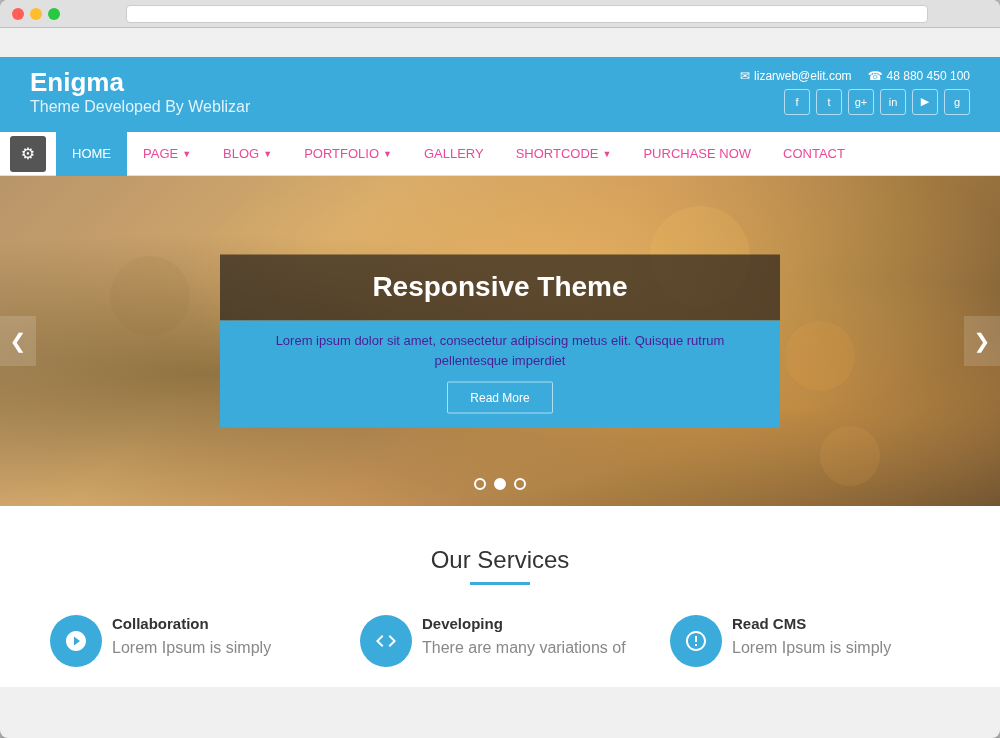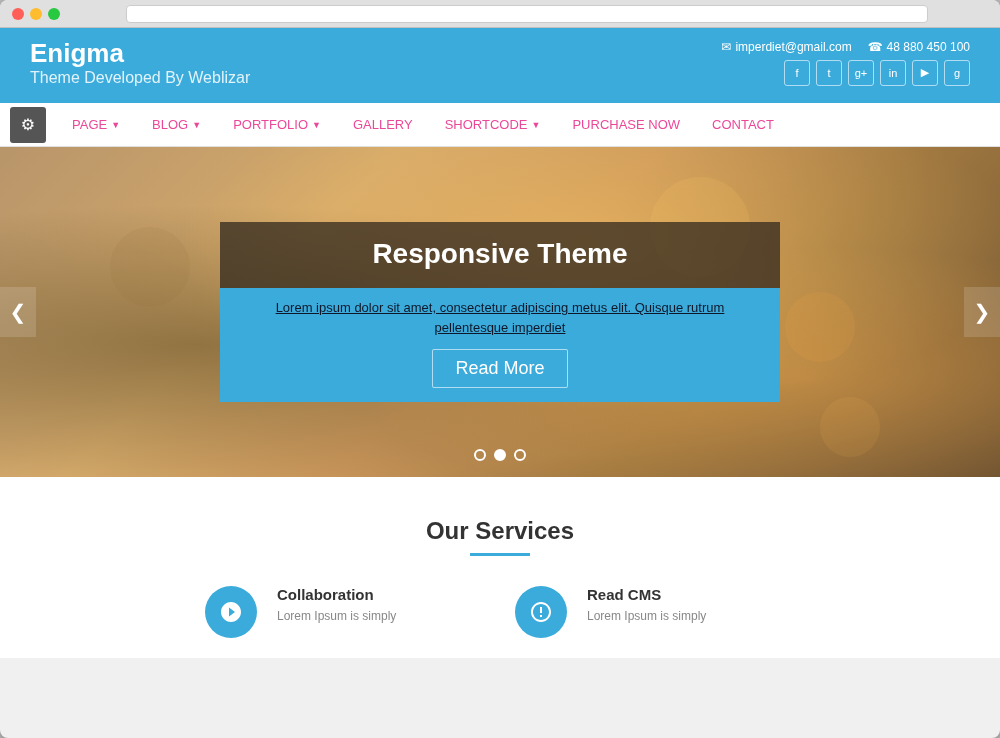--- a/index.html
+++ b/index.html
@@ -11,21 +11,21 @@
     .titlebar-btn { width: 12px; height: 12px; border-radius: 50%; margin-right: 6px; }
     .titlebar-btn.close { background: #ff5f57; }
     .titlebar-btn.minimize { background: #febc2e; }
     .titlebar-btn.maximize { background: #28c840; }
     .titlebar-url { flex: 1; margin: 0 60px; height: 18px; background: #fff; border-radius: 4px; border: 1px solid #ccc; }
 
     
     .site { background: #fff; }
 
     
-    .header { background: #3aabdb; padding: 10px 30px 10px; }
+    .header { background: #3aabdb; padding: 10px 30px 10px; margin-top: 29px; }
     .header-top { display: flex; align-items: center; justify-content: space-between; margin-bottom: 6px; }
     .header-brand .brand-name { color: #fff; font-size: 26px; font-weight: bold; }
     .header-brand .brand-tagline { color: rgba(255,255,255,0.85); font-size: 16px; }
     .header-contact-social { display: flex; flex-direction: column; align-items: flex-end; gap: 6px; }
     .header-contact { color: #fff; font-size: 12px; display: flex; align-items: center; gap: 16px; }
     .header-contact span { display: flex; align-items: center; gap: 4px; }
     .social-icons { display: flex; gap: 6px; }
     .social-icon { width: 26px; height: 26px; border: 1px solid rgba(255,255,255,0.6); border-radius: 3px; display: flex; align-items: center; justify-content: center; color: #fff; font-size: 11px; cursor: pointer; }
 
     
@@ -39,38 +39,38 @@
 
     
     .hero { position: relative; height: 330px; overflow: hidden; background: #8b7355; }
     .hero-bg { width: 100%; height: 100%; object-fit: cover; background: linear-gradient(135deg, #b8956a 0%, #d4a96a 30%, #c8955a 50%, #a07840 70%, #6b5030 100%); position: absolute; top: 0; left: 0; }
     
     .hero-bg::before { content: ''; position: absolute; inset: 0; background: radial-gradient(ellipse at 60% 30%, rgba(255,200,100,0.5) 0%, transparent 50%), radial-gradient(ellipse at 80% 70%, rgba(255,180,80,0.4) 0%, transparent 40%), radial-gradient(ellipse at 20% 60%, rgba(100,80,40,0.6) 0%, transparent 50%); }
     .hero-content { position: absolute; top: 50%; left: 50%; transform: translate(-50%, -50%); text-align: center; width: 560px; }
     .hero-title-box { background: rgba(50,40,30,0.75); padding: 16px 30px 10px; margin-bottom: 0; }
     .hero-title { color: #fff; font-size: 28px; font-weight: bold; margin-bottom: 8px; }
     .hero-desc-box { background: #3aabdb; padding: 10px 20px 14px; }
-    .hero-desc { color: #0f172a; font-size: 13px; line-height: 1.5; margin-bottom: 12px; text-decoration: underline; }
-    .hero-btn { background: #3aabdb; border: 1px solid rgba(255,255,255,0.6); color: #fff; padding: 8px 22px; font-size: 18px; cursor: pointer; border-radius: 2px; }
+    .hero-desc { color: #4c1d95; font-size: 13px; line-height: 1.5; margin-bottom: 12px; }
+    .hero-btn { background: #3aabdb; border: 1px solid rgba(255,255,255,0.6); color: #fff; padding: 8px 22px; font-size: 12px; cursor: pointer; border-radius: 2px; }
     .hero-nav-prev, .hero-nav-next { position: absolute; top: 50%; transform: translateY(-50%); background: rgba(255,255,255,0.15); color: #fff; width: 36px; height: 50px; display: flex; align-items: center; justify-content: center; font-size: 20px; cursor: pointer; }
     .hero-nav-prev { left: 0; }
     .hero-nav-next { right: 0; }
     .hero-dots { position: absolute; bottom: 16px; left: 50%; transform: translateX(-50%); display: flex; gap: 8px; }
     .hero-dot { width: 12px; height: 12px; border-radius: 50%; border: 2px solid #fff; background: transparent; cursor: pointer; }
     .hero-dot.active { background: #fff; }
 
     
     .services { background: #fff; padding: 40px 30px 20px; }
-    .services-title { text-align: center; font-size: 24px; font-weight: bold; color: #333; margin-bottom: 8px; }
+    .services-title { text-align: center; font-size: 24px; font-weight: normal; color: #333; margin-bottom: 8px; }
     .services-underline { width: 60px; height: 3px; background: #3aabdb; margin: 0 auto 30px; }
     .services-grid { display: flex; gap: 30px; justify-content: center; }
-    .service-item { display: flex; align-items: flex-start; gap: 20px; flex: 1; max-width: 280px; }
+    .service-item { display: flex; align-items: flex-start; gap: 10px; flex: 1; max-width: 280px; }
     .service-icon { width: 52px; height: 52px; border-radius: 50%; background: #3aabdb; display: flex; align-items: center; justify-content: center; flex-shrink: 0; color: #fff; font-size: 20px; }
     .service-text h3 { font-size: 15px; font-weight: bold; color: #333; margin-bottom: 4px; }
-    .service-text p { font-size: 12px; color: #888; line-height: 1.5; }
+    .service-text p { font-size: 16px; color: #888; line-height: 1.5; }
   </style>
 </head>
 <body>
 
 <div class="window">
 
   <div class="titlebar">
     <div class="titlebar-btn close"></div>
     <div class="titlebar-btn minimize"></div>
     <div class="titlebar-btn maximize"></div>
@@ -82,21 +82,21 @@
     <div class="header">
       <div class="header-top">
         <div class="header-brand">
           <div class="brand-name">Enigma</div>
           <div class="brand-tagline">Theme Developed By Weblizar</div>
         </div>
         <div class="header-contact-social">
           <div class="header-contact">
             <span>
               <span>✉</span>
-              <span>imperdiet@gmail.com</span>
+              <span>lizarweb@elit.com</span>
             </span>
             <span>
               <span>☎</span>
               <span>48 880 450 100</span>
             </span>
           </div>
           <div class="social-icons">
             <div class="social-icon">f</div>
             <div class="social-icon">t</div>
             <div class="social-icon">g+</div>
@@ -106,20 +106,21 @@
           </div>
         </div>
       </div>
     </div>
 
     <div class="nav">
       <div class="nav-settings">
         <span>⚙</span>
       </div>
       <div class="nav-items">
+        <div class="nav-item active">HOME</div>
         <div class="nav-item">PAGE <span class="arrow">▼</span></div>
         <div class="nav-item">BLOG <span class="arrow">▼</span></div>
         <div class="nav-item">PORTFOLIO <span class="arrow">▼</span></div>
         <div class="nav-item">GALLERY</div>
         <div class="nav-item">SHORTCODE <span class="arrow">▼</span></div>
         <div class="nav-item">PURCHASE NOW</div>
         <div class="nav-item">CONTACT</div>
       </div>
     </div>
 
@@ -169,20 +170,31 @@
             <svg width="24" height="24" viewBox="0 0 24 24" fill="white">
               <path d="M12 2C6.48 2 2 6.48 2 12s4.48 10 10 10 10-4.48 10-10S17.52 2 12 2zm-2 14.5v-9l6 4.5-6 4.5z"></path>
             </svg>
           </div>
           <div class="service-text">
             <h3>Collaboration</h3>
             <p>Lorem Ipsum is simply</p>
           </div>
         </div>
 
+        <div class="service-item">
+          <div class="service-icon">
+            <svg width="24" height="24" viewBox="0 0 24 24" fill="white">
+              <path d="M9.4 16.6L4.8 12l4.6-4.6L8 6l-6 6 6 6 1.4-1.4zm5.2 0l4.6-4.6-4.6-4.6L16 6l6 6-6 6-1.4-1.4z"></path>
+            </svg>
+          </div>
+          <div class="service-text">
+            <h3>Developing</h3>
+            <p>There are many variations of</p>
+          </div>
+        </div>
 
         <div class="service-item">
           <div class="service-icon">
             <svg width="24" height="24" viewBox="0 0 24 24" fill="white">
               <path d="M12 2C6.48 2 2 6.48 2 12s4.48 10 10 10 10-4.48 10-10S17.52 2 12 2zm0 18c-4.41 0-8-3.59-8-8s3.59-8 8-8 8 3.59 8 8-3.59 8-8 8zm-1-13h2v6h-2zm0 8h2v2h-2z"></path>
             </svg>
           </div>
           <div class="service-text">
             <h3>Read CMS</h3>
             <p>Lorem Ipsum is simply</p>

